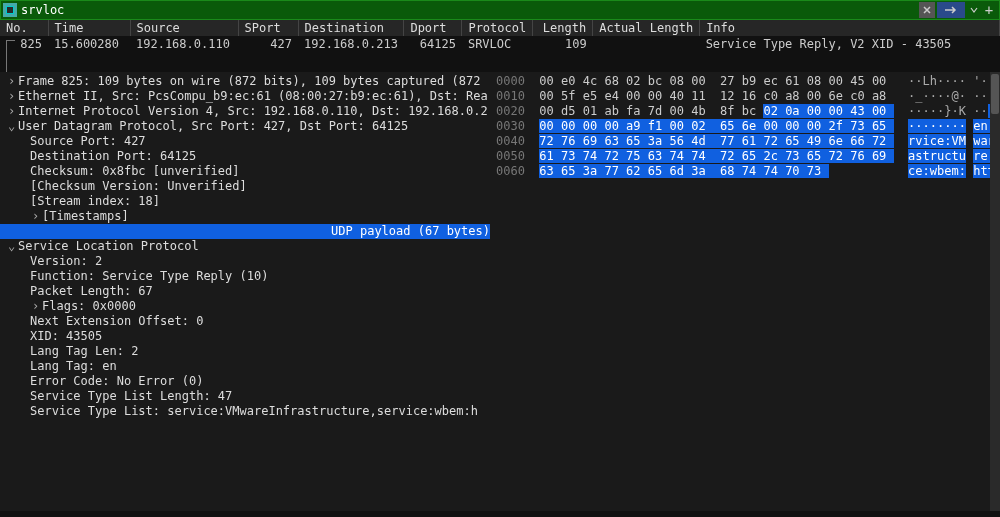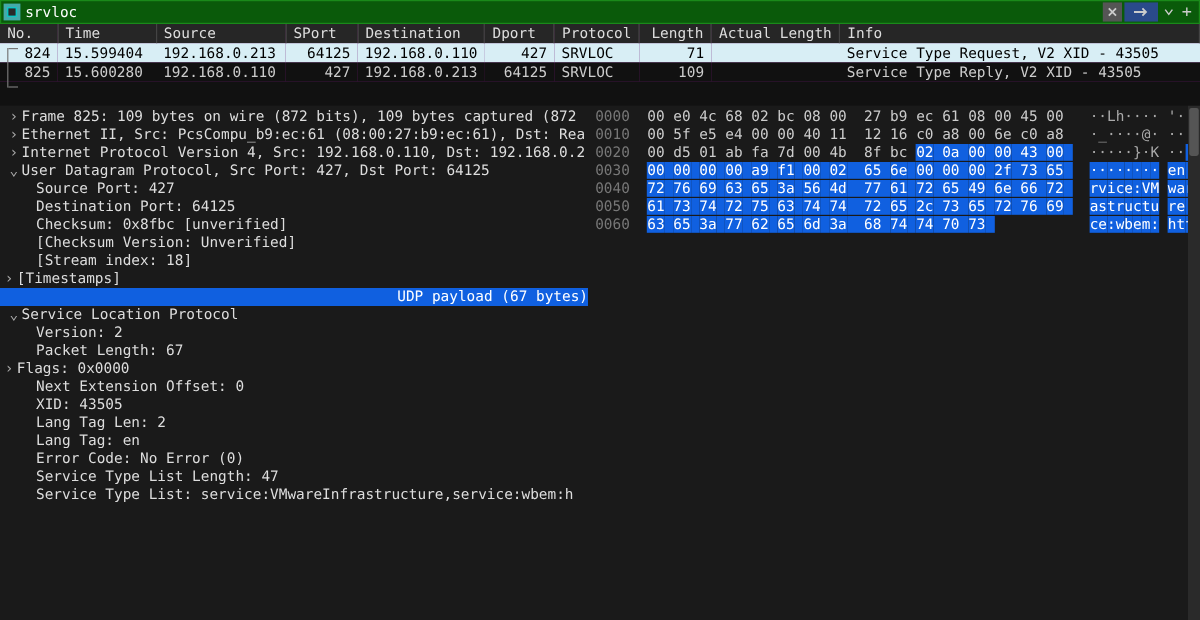--- a/index.html
+++ b/index.html
@@ -62,21 +62,21 @@
   }
   .filter-add {
     width: 16px; height: 16px;
     display:flex; align-items:center; justify-content:center;
     font-size: 14px;
     cursor:pointer;
   }
   .packet-table {
     border-collapse: collapse;
     width: 100%;
-    background: #701a75;
+    background: #fef9c3;
   }
   .packet-table th {
     text-align: left;
     font-weight: normal;
     color: #ddd;
     border-right: 1px solid #444;
     padding: 1px 6px;
     background: #262626;
     font-size: 12px;
     white-space: nowrap;
@@ -127,21 +127,21 @@
     font-size: 12px;
     line-height: 15px;
     position: relative;
     overflow: hidden;
   }
   .tree-row {
     white-space: nowrap;
     padding-left: 8px;
     color: #ddd;
   }
-  .tree-row.level1 { padding-left: 4px; }
+  .tree-row.level1 { padding-left: 32px; }
   .tree-row.level2 { padding-left: 20px; }
   .tree-row .tog {
     display: inline-block;
     width: 10px;
     color: #aaa;
   }
   .tree-row.hl {
     background: #1060e0;
     color: #fff;
     text-align: right;
@@ -200,32 +200,20 @@
         <th style="width:60px">SPort</th>
         <th style="width:100px">Destination</th>
         <th style="width:58px">Dport</th>
         <th style="width:68px">Protocol</th>
         <th style="width:60px;text-align:right">Length</th>
         <th style="width:100px">Actual Length</th>
         <th>Info</th>
       </tr>
     </thead>
     <tbody id="packet-rows">
-        <tr class="row-selected">
-          <td style="text-align: right;">824</td>
-          <td style="text-align: left;">15.599404</td>
-          <td style="text-align: left;">192.168.0.213</td>
-          <td style="text-align: right;">64125</td>
-          <td style="text-align: left;">192.168.0.110</td>
-          <td style="text-align: right;">427</td>
-          <td style="text-align: left;">SRVLOC</td>
-          <td style="text-align: right;">71</td>
-          <td style="text-align: left;"></td>
-          <td style="text-align: left;">Service Type Request, V2 XID - 43505</td>
-        </tr>
         <tr class="row-normal">
           <td style="text-align: right;">825</td>
           <td style="text-align: left;">15.600280</td>
           <td style="text-align: left;">192.168.0.110</td>
           <td style="text-align: right;">427</td>
           <td style="text-align: left;">192.168.0.213</td>
           <td style="text-align: right;">64125</td>
           <td style="text-align: left;">SRVLOC</td>
           <td style="text-align: right;">109</td>
           <td style="text-align: left;"></td>
@@ -244,20 +232,21 @@
       <div class="tree-row"><span class="tog">⌄</span><span>User Datagram Protocol, Src Port: 427, Dst Port: 64125</span></div>
       <div class="tree-row level2"><span class="tog"></span><span>Source Port: 427</span></div>
       <div class="tree-row level2"><span class="tog"></span><span>Destination Port: 64125</span></div>
       <div class="tree-row level2"><span class="tog"></span><span>Checksum: 0x8fbc [unverified]</span></div>
       <div class="tree-row level2"><span class="tog"></span><span>[Checksum Version: Unverified]</span></div>
       <div class="tree-row level2"><span class="tog"></span><span>[Stream index: 18]</span></div>
       <div class="tree-row level1"><span class="tog">›</span><span>[Timestamps]</span></div>
       <div class="tree-row level2 hl"><span class="tog"></span><span>UDP payload (67 bytes)</span></div>
       <div class="tree-row"><span class="tog">⌄</span><span>Service Location Protocol</span></div>
       <div class="tree-row level2"><span class="tog"></span><span>Version: 2</span></div>
+      <div class="tree-row level2"><span class="tog"></span><span>Function: Service Type Reply (10)</span></div>
       <div class="tree-row level2"><span class="tog"></span><span>Packet Length: 67</span></div>
       <div class="tree-row level1"><span class="tog">›</span><span>Flags: 0x0000</span></div>
       <div class="tree-row level2"><span class="tog"></span><span>Next Extension Offset: 0</span></div>
       <div class="tree-row level2"><span class="tog"></span><span>XID: 43505</span></div>
       <div class="tree-row level2"><span class="tog"></span><span>Lang Tag Len: 2</span></div>
       <div class="tree-row level2"><span class="tog"></span><span>Lang Tag: en</span></div>
       <div class="tree-row level2"><span class="tog"></span><span>Error Code: No Error (0)</span></div>
       <div class="tree-row level2"><span class="tog"></span><span>Service Type List Length: 47</span></div>
       <div class="tree-row level2"><span class="tog"></span><span>Service Type List: service:VMwareInfrastructure,service:wbem:h</span></div>
     </div>

